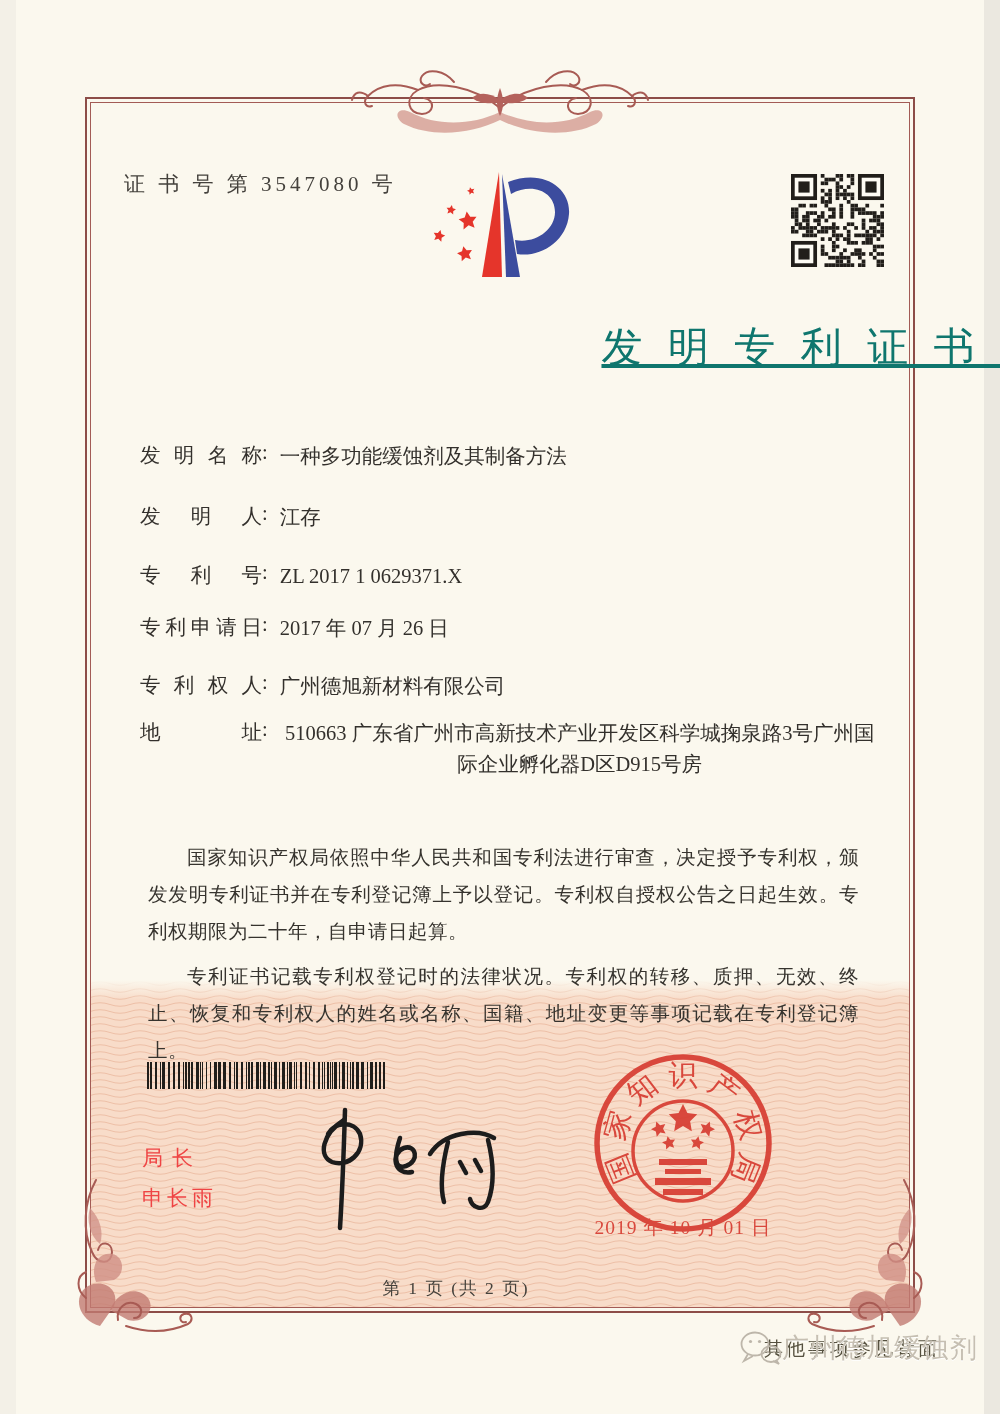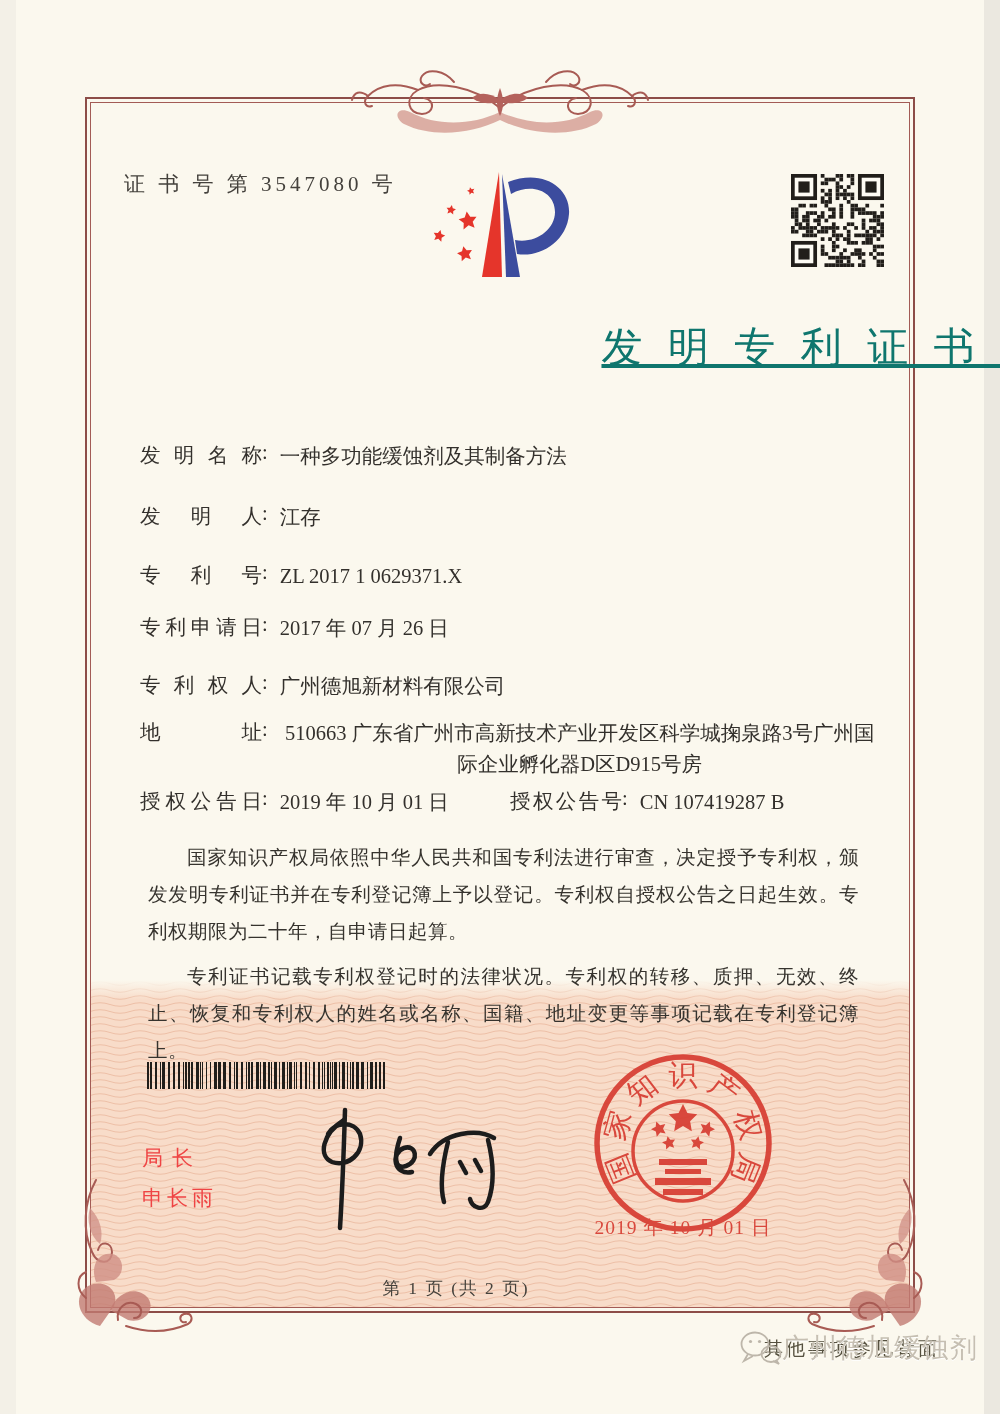--- a/index.html
+++ b/index.html
@@ -350,26 +350,20 @@
   </div>
   <div class="abs row" style="top:613px">
     <span class="flabel">专利申请日</span><span class="fcolon">:</span><span class="fvalue">2017 年 07 月 26 日</span>
   </div>
   <div class="abs row" style="top:671px">
     <span class="flabel">专利权人</span><span class="fcolon">:</span><span class="fvalue">广州德旭新材料有限公司</span>
   </div>
   <div class="abs row" style="top:718px">
     <span class="flabel">地址</span><span class="fcolon">:</span><span class="fvalue" style="width:605px">510663 广东省广州市高新技术产业开发区科学城掬泉路3号广州国际企业孵化器D区D915号房</span>
   </div>
-  <div class="abs row" style="top:787px">
-    <span class="flabel">授权公告日</span><span class="fcolon">:</span><span class="fvalue">2019 年 10 月 01 日</span>
-    <span class="grant2">
-      <span class="flabel" style="width:112px">授权公告号</span><span class="fcolon">:</span><span class="fvalue">CN 107419287 B</span>
-    </span>
-  </div>
 
   <div class="abs paras">
     <p>国家知识产权局依照中华人民共和国专利法进行审查，决定授予专利权，颁发发明专利证书并在专利登记簿上予以登记。专利权自授权公告之日起生效。专利权期限为二十年，自申请日起算。</p>
     <p>专利证书记载专利权登记时的法律状况。专利权的转移、质押、无效、终止、恢复和专利权人的姓名或名称、国籍、地址变更等事项记载在专利登记簿上。</p>
   </div>
 
   <svg class="abs" style="left:147px;top:1062px;" width="240" height="27" viewBox="0 0 240 27" id="barcode">
       <rect x="0" y="0" width="2" height="27" fill="#211e1a"></rect>
       <rect x="3" y="0" width="2" height="27" fill="#211e1a"></rect>
       <rect x="8" y="0" width="2" height="27" fill="#211e1a"></rect>

